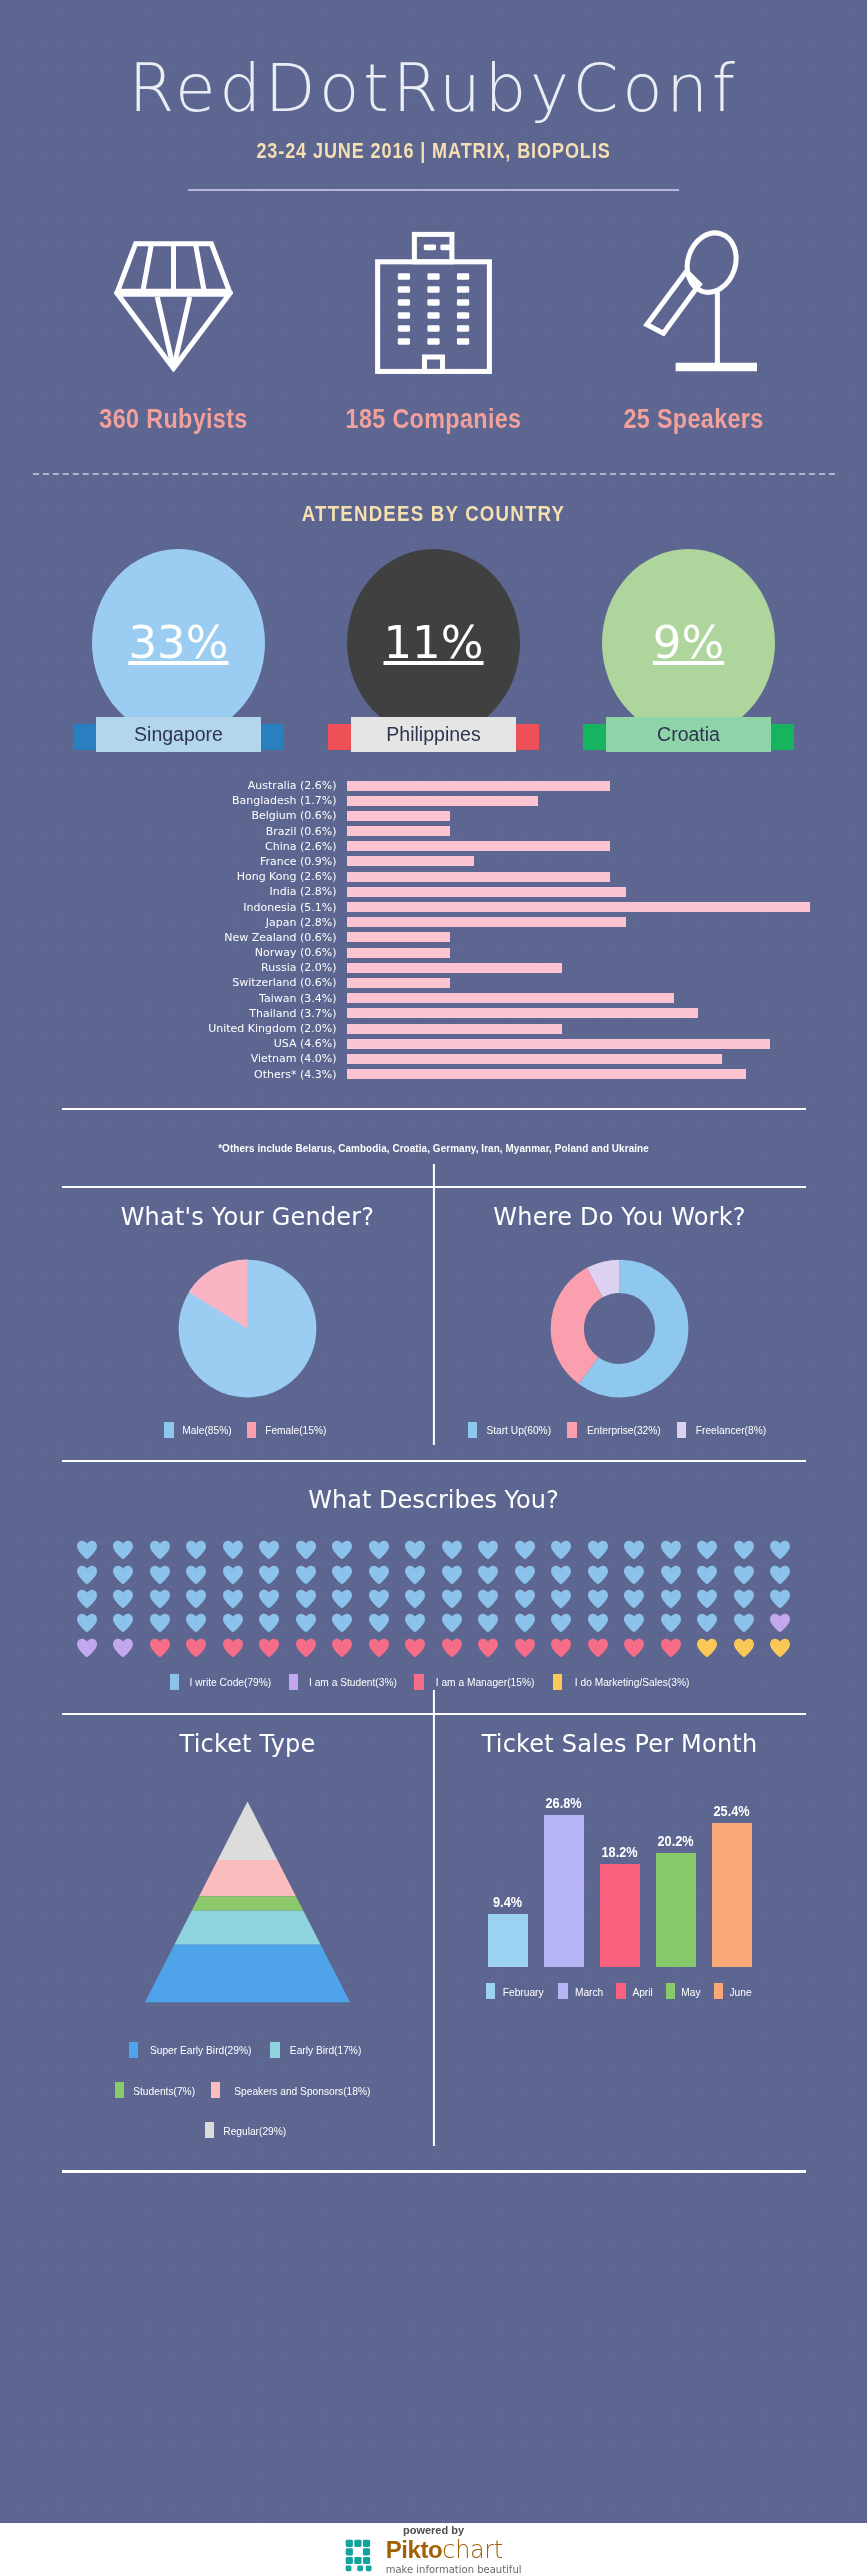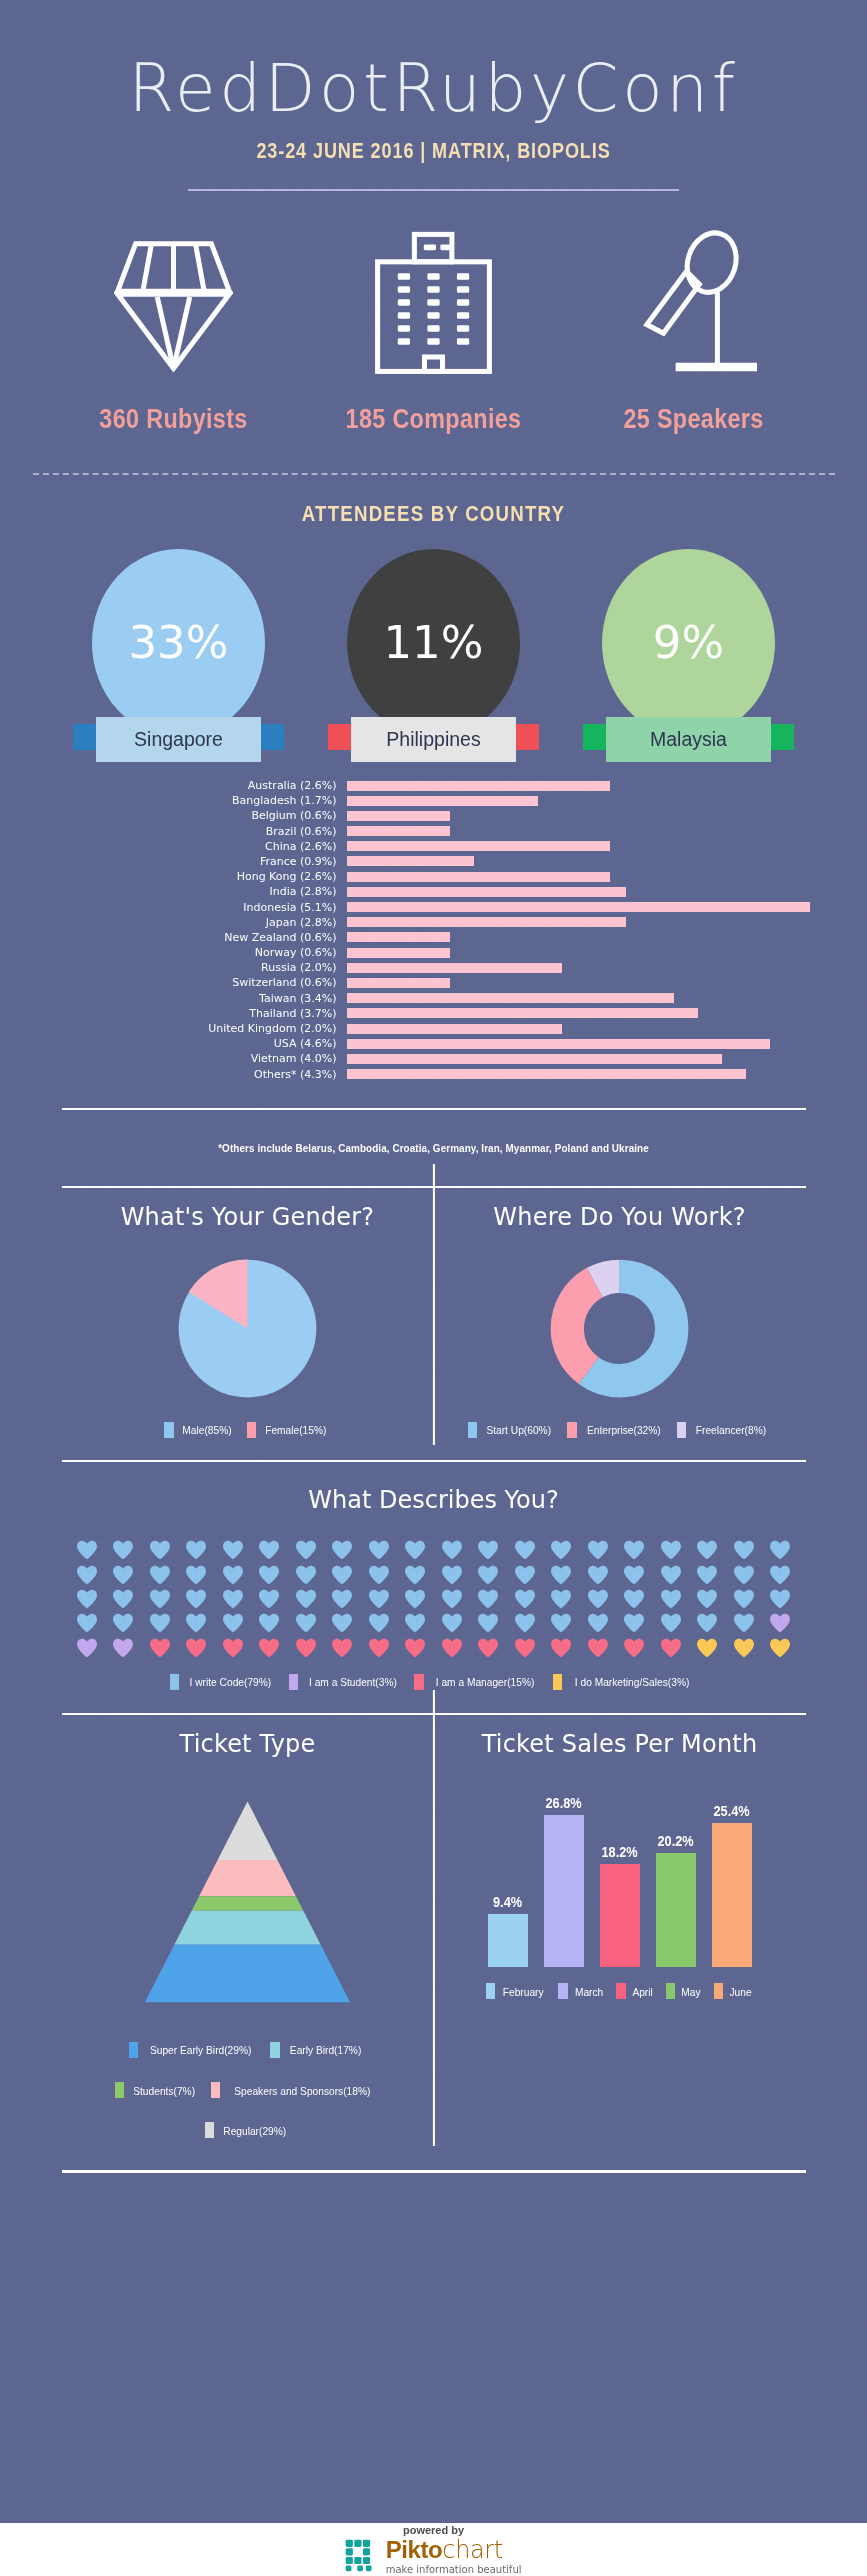--- a/index.html
+++ b/index.html
@@ -77,29 +77,30 @@
     transform: scaleX(.85);
     font-family:"Liberation Sans Narrow","Liberation Sans",sans-serif;
   }
   .circles { display:flex; justify-content:center; gap:38px; margin-top:22px; }
   .circle-wrap { width:217px; position:relative; }
   .bubble {
     width: 173px; height: 188px; border-radius: 50%;
     margin: 0 auto; display:flex; align-items:center; justify-content:center;
     color:#fff; font-size:45px; font-weight:400;
     font-family:"DejaVu Sans", sans-serif;
+    text-decoration:underline;
   }
   .ribbon { position:relative; margin-top:-20px; height:38px; }
   .ribbon .tail-l, .ribbon .tail-r {
     position:absolute; top:7.2px; width:23px; height:26px;
   }
   .ribbon .tail-l { left:2.9px; }
   .ribbon .tail-r { right:2.9px; }
   .ribbon .band {
-    position:absolute; left:26px; right:26px; top:0; height:45px;
+    position:absolute; left:26px; right:26px; top:0; height:35px;
     display:flex; align-items:center; justify-content:center;
     color:#2e3550; font-size:19.5px;
   }
 
   
   .country-chart {
     margin: 24.6px auto 0; width: 752px;
     display:flex; flex-direction:column; gap:2.9px;
   }
   .crow { display:flex; align-items:center; height:12.3px; }
@@ -271,21 +272,21 @@
         <div class="tail-l" style="background:#ef4f56"></div>
         <div class="tail-r" style="background:#ef4f56"></div>
         <div class="band" style="background:#e5e5e5">Philippines</div>
       </div>
     </div>
     <div class="circle-wrap">
       <div class="bubble" style="background:#aed59b">9%</div>
       <div class="ribbon">
         <div class="tail-l" style="background:#16b45f"></div>
         <div class="tail-r" style="background:#16b45f"></div>
-        <div class="band" style="background:#8fd3a8">Malaysia</div>
+        <div class="band" style="background:#8fd3a8">Croatia</div>
       </div>
     </div>
   </div>
 
   <div class="country-chart" id="country-chart">
       <div class="crow">
         <div class="cname">Australia (2.6%)</div>
         <div class="cbar-area">
           <div class="cbar" style="background: rgb(251, 196, 208); width: 56.8627%;"></div>
         </div>

